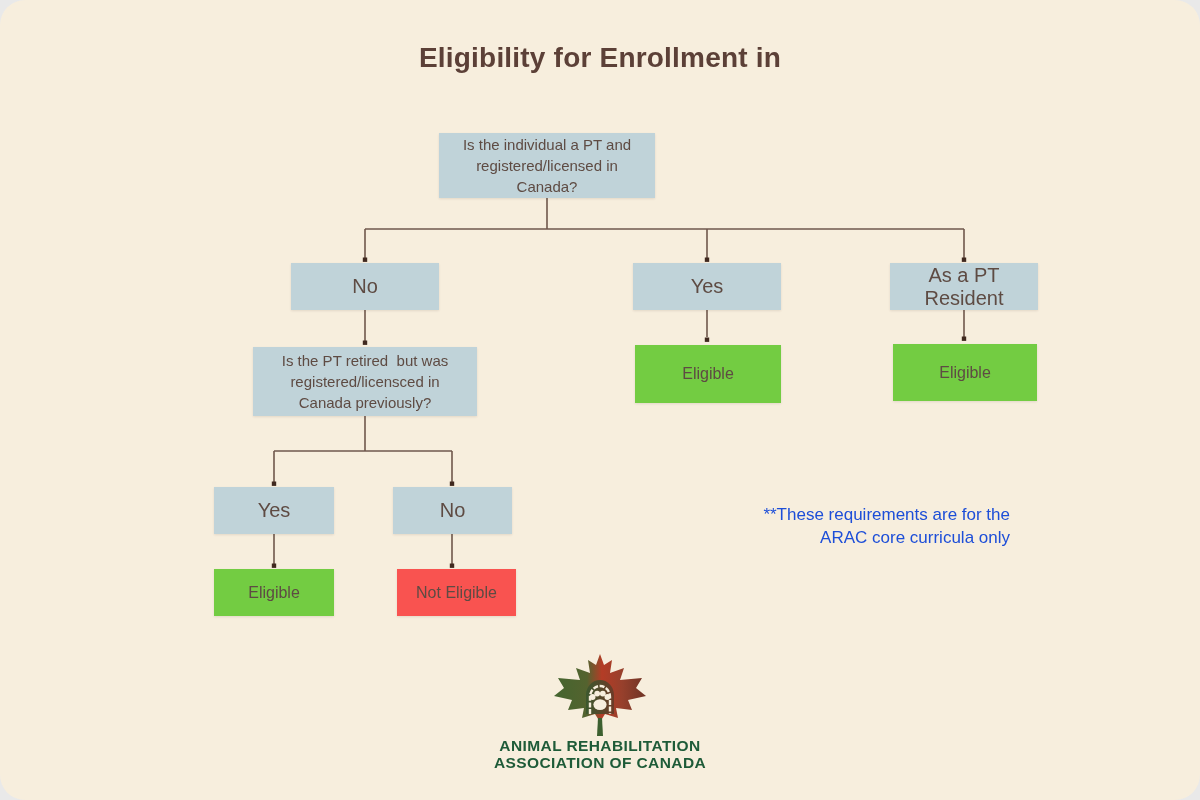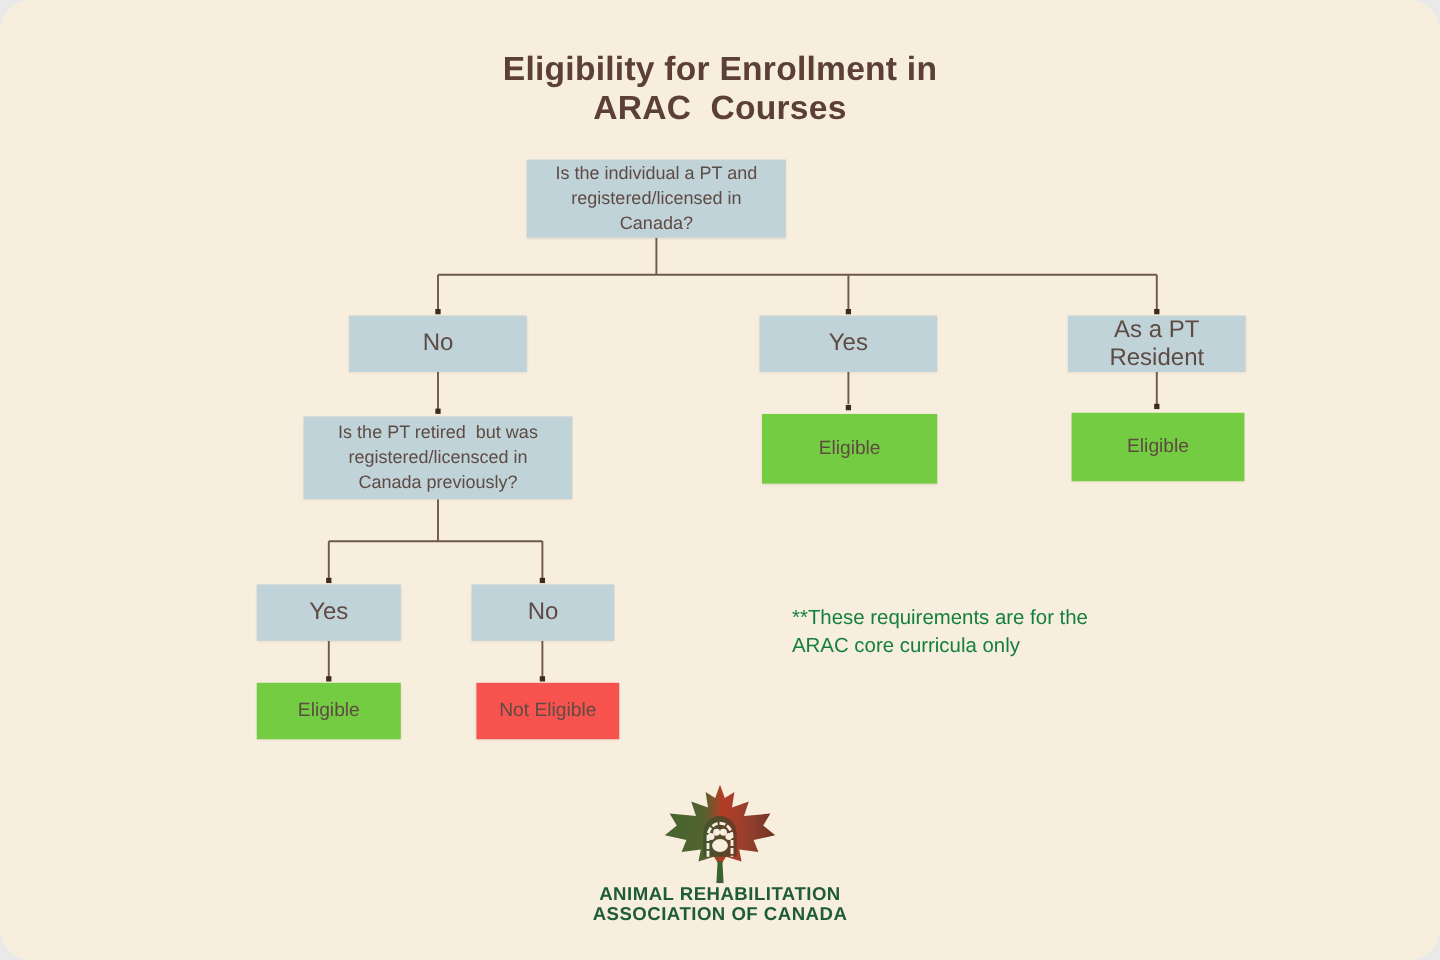--- a/index.html
+++ b/index.html
@@ -37,22 +37,22 @@
     box-shadow:0 1px 2px rgba(92,64,55,.12);
   }
   .node .node-label{white-space:pre-wrap;display:block;padding:2px 10px;}
   .node.q{background:#c0d3d9;font-size:15px;line-height:21px;}
   .node.branch{background:#c0d3d9;font-size:20px;}
   .node.ok{background:#73cc42;font-size:16px;}
   .node.bad{background:#f95350;font-size:16px;}
   .note{
     position:absolute;
     left:660px;top:503px;width:350px;
-    text-align:left;
-    color:#15803d;
+    text-align:right;
+    color:#1d4ed8;
     font-size:17px;line-height:23px;
   }
   .note span{display:block;}
   .logo{
     position:absolute;
     left:0;right:0;top:652px;
     display:flex;flex-direction:column;align-items:center;
   }
   .logo .logo-text{
     margin-top:2px;
@@ -66,21 +66,20 @@
   }
   .logo .logo-text span{display:block;}
 </style>
 </head>
 <body>
 
 <div class="canvas">
 
   <div class="title">
     <span class="tline">Eligibility for Enrollment in</span>
-    <span class="tline">ARAC  Courses</span>
   </div>
 
   <svg class="connectors" width="1200" height="800" viewBox="0 0 1200 800">
     <g stroke="#6f574c" stroke-width="1.6" fill="none">
       <path d="M547 198 V229"></path>
       <path d="M365 229 H964"></path>
       <path d="M365 229 V258"></path>
       <path d="M707 229 V258"></path>
       <path d="M964 229 V258"></path>
       <path d="M365 310 V341"></path>

